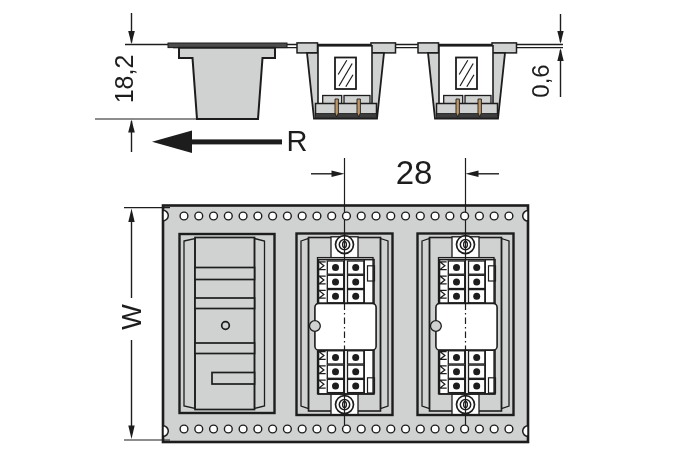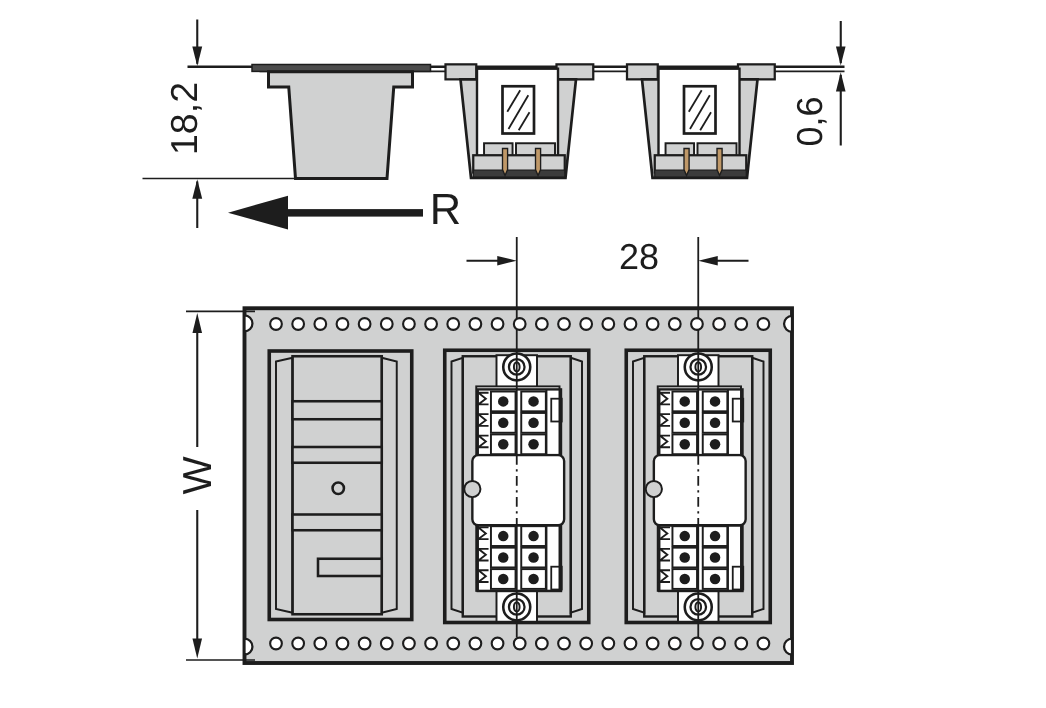--- a/index.html
+++ b/index.html
@@ -241,16 +241,16 @@
     <polygon points="131.5,208.6 128.3,222 134.7,222" class="fill-line"></polygon>
     <line x1="131.5" y1="221" x2="131.5" y2="298" class="ln" stroke-width="1.4"></line>
     <line x1="131.5" y1="340" x2="131.5" y2="427" class="ln" stroke-width="1.4"></line>
     <polygon points="131.5,439 128.3,425.6 134.7,425.6" class="fill-line"></polygon>
   </g>
 </svg>
 
 <div class="dim-label rot" style="left:124px;top:79px;font-size:25px;">18,2</div>
 <div class="dim-label rot" style="left:541px;top:81px;font-size:24px;">0,6</div>
 <div class="dim-label" style="left:297px;top:141px;font-size:29px;">R</div>
-<div class="dim-label" style="left:426px;top:172px;font-size:24px;text-align:right;">28</div>
+<div class="dim-label" style="left:414px;top:172px;font-size:33px;text-align:right;">28</div>
 <div class="dim-label rot" style="left:132px;top:317px;font-size:27px;">W</div>
 
 </div>
 
 </body></html>

